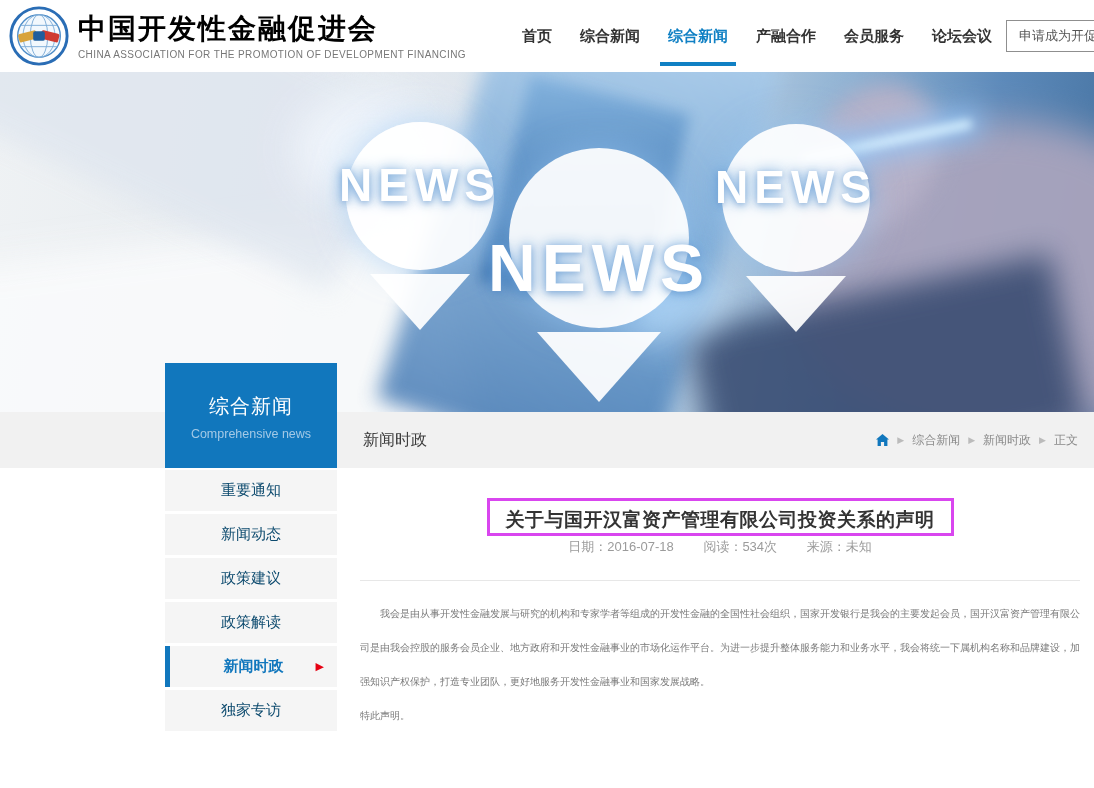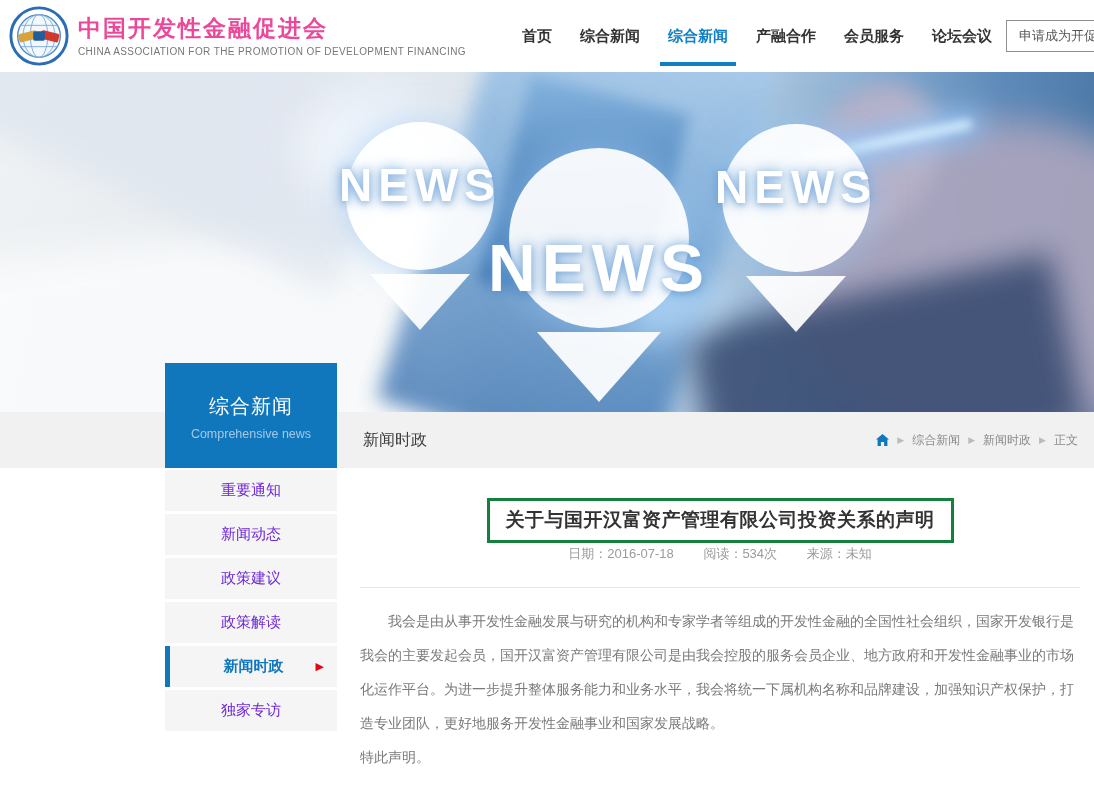--- a/index.html
+++ b/index.html
@@ -12,21 +12,21 @@
   .page { position: relative; width: 1094px; height: 788px; background: #fff; overflow: hidden; }
 
   
   .header {
     position: relative; height: 72px; background: #fff;
     display: flex; align-items: center; padding: 0 12px 0 8px; z-index: 20;
   }
   .logo-wrap { display: flex; align-items: center; cursor: pointer; }
   .logo-emblem { width: 62px; height: 62px; flex: 0 0 auto; }
   .logo-text { margin-left: 8px; }
-  .logo-zh { font-size: 23px; font-weight: bold; color: #ec4899; letter-spacing: 2px; line-height: 1.2; }
+  .logo-zh { font-size: 28px; font-weight: bold; color: #000000; letter-spacing: 2px; line-height: 1.2; }
   .logo-en { font-size: 10px; color: #777; letter-spacing: 0.4px; margin-top: 3px; white-space: nowrap; }
 
   .nav { display: flex; align-items: stretch; height: 68px; margin-left: 42px; }
   .nav-item {
     display: flex; align-items: center; padding: 0 14px; font-size: 15px; font-weight: 600;
     color: #333; cursor: pointer; position: relative; white-space: nowrap;
   }
   .nav-item.active { color: #1080c4; }
   .nav-item.active::after {
     content: ""; position: absolute; left: 6px; right: 6px; bottom: 4px; height: 4px; background: #1080c4;
@@ -92,37 +92,37 @@
   .home-icon { display: inline-flex; cursor: pointer; align-items: center; }
 
   
   .sidebar { position: absolute; left: 165px; top: 363px; width: 172px; z-index: 10; }
   .sidebar-head { background: #1177bd; height: 105px; text-align: center; padding-top: 30px; }
   .sidebar-title { color: #fff; font-size: 20px; letter-spacing: 1px; }
   .sidebar-sub { color: #a3c9e6; font-size: 12.5px; margin-top: 7px; }
   .sidebar-menu { margin-top: 2px; }
   .menu-item {
     background: #f5f5f5; height: 41px; margin-bottom: 3px; display: flex;
-    align-items: center; justify-content: center; font-size: 15px; color: #6d28d9;
+    align-items: center; justify-content: center; font-size: 15px; color: #0c4a6e;
     cursor: pointer; position: relative;
   }
   .menu-item.active { color: #1177bd; font-weight: bold; border-left: 5px solid #1177bd; }
   .menu-item.active .arrow { position: absolute; right: 13px; color: #e60012; font-size: 11px; }
 
   
   .main { margin-left: 360px; width: 722px; padding-right: 2px; }
   .title-row { text-align: center; margin-top: 30px; }
   .title-box {
-    display: inline-block; border: 3px solid #15803d; padding: 6px 16px 7px;
+    display: inline-block; border: 3px solid #d946ef; padding: 6px 16px 0;
   }
   .article-title { font-size: 19px; font-weight: bold; color: #333; letter-spacing: .5px; }
   .meta { text-align: center; margin-top: 2px; font-size: 13px; color: #9b9b9b; }
   .meta span { margin: 0 13px; }
   .divider { border: none; border-top: 1px solid #e7e7e7; margin-top: 24px; }
-  .body-text { margin-top: 16px; font-size: 14px; color: #7a7a7a; line-height: 34px; }
+  .body-text { margin-top: 16px; font-size: 10px; color: #7a7a7a; line-height: 34px; }
   .body-text p.indent { text-indent: 2em; }
 </style>
 </head>
 <body>
 
 <div class="page">
 
   <div class="header">
     <div class="logo-wrap">
       <svg class="logo-emblem" viewBox="0 0 64 64">

